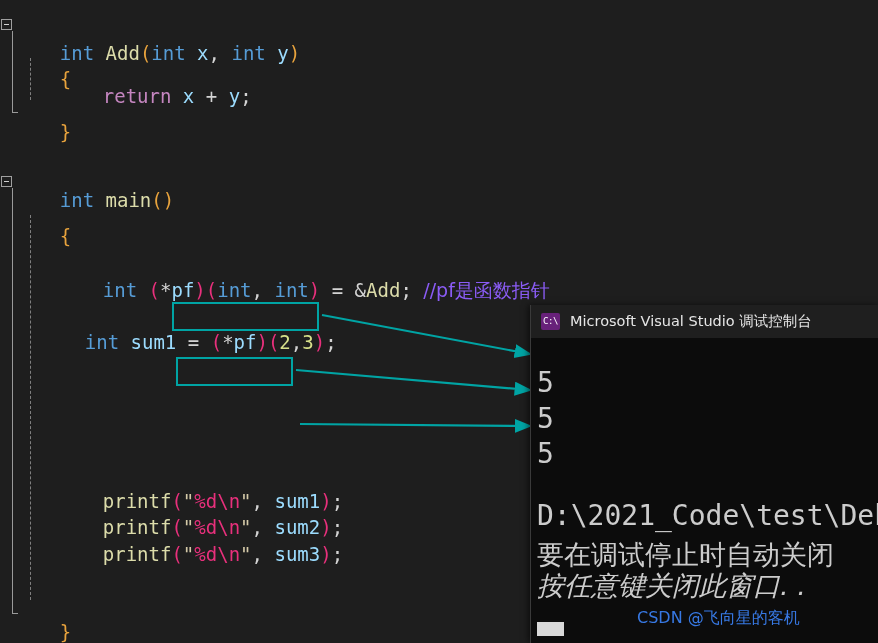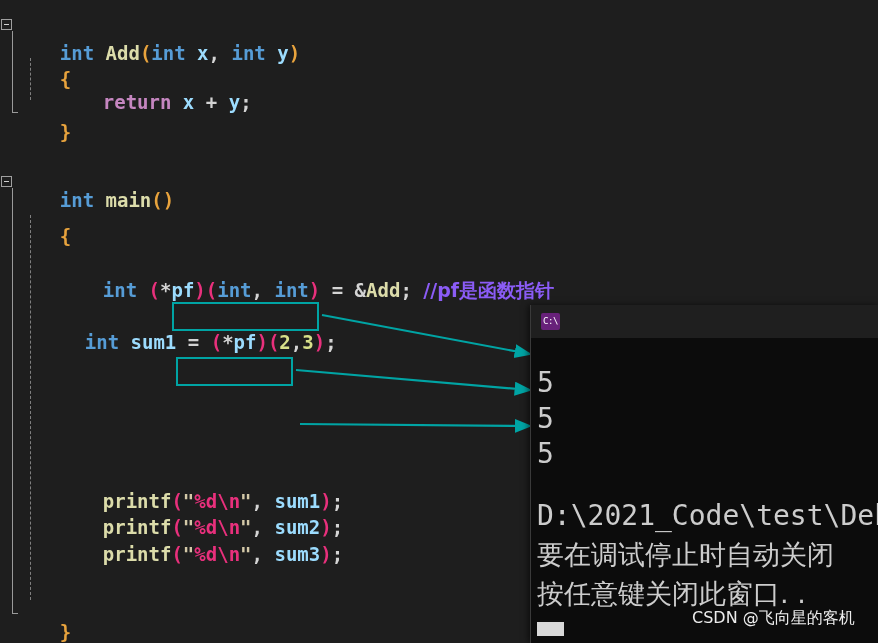--- a/index.html
+++ b/index.html
@@ -14,21 +14,20 @@
     position: relative;
     font-family: "DejaVu Sans Mono", monospace;
   }
 
   
   #editor {
     position: absolute;
     left: 0; top: 0;
     width: 878px; height: 643px;
     background: #1e1e1e;
-    font-weight: bold;
   }
 
   .code-line {
     position: absolute;
     left: 0;
     height: 26px;
     line-height: 26px;
     white-space: pre;
     font-family: "DejaVu Sans Mono", monospace;
     font-size: 19px;
@@ -158,22 +157,22 @@
   #console-cursor {
     position: absolute;
     left: 6px; top: 284px;
     width: 27px; height: 14px;
     background: #d8d8d8;
   }
 
   
   #watermark {
     position: absolute;
-    left: 692px; top: 608px;
-    color: #ffffff;
+    left: 637px; top: 608px;
+    color: #3b82f6;
     font-family: "DejaVu Sans", sans-serif;
     font-size: 16px;
     white-space: nowrap;
     opacity: 0.92;
   }
 </style>
 </head>
 <body>
 
 <div id="editor">
@@ -187,21 +186,21 @@
   <div class="indent-guide" style="left:30px; top:215px; height:385px;"></div>
 
   <div class="code-line" style="left:14px; top:14px;">
     <span class="kw">int</span><span class="op"> </span><span class="fn">Add</span><span class="par">(</span><span class="kw">int</span> <span class="var">x</span><span class="op">,</span> <span class="kw">int</span> <span class="var">y</span><span class="par">)</span>
   </div>
 
   <div class="code-line" style="left:14px; top:40px;">
     <span class="brc">{</span>
   </div>
 
-  <div class="code-line" style="left:57px; top:63px;">
+  <div class="code-line" style="left:57px; top:57px;">
     <span class="ctl">return</span> <span class="var">x</span> <span class="op">+</span> <span class="var">y</span><span class="op">;</span>
   </div>
 
   <div class="code-line" style="left:14px; top:93px;">
     <span class="brc">}</span>
   </div>
 
   <div class="code-line" style="left:14px; top:161px;">
     <span class="kw">int</span> <span class="fn">main</span><span class="par">()</span>
   </div>
@@ -249,28 +248,29 @@
   </defs>
   <line x1="322" y1="315" x2="530" y2="354" stroke="#00a4a4" stroke-width="2.2" marker-end="url(#ah)"></line>
   <line x1="296" y1="370" x2="530" y2="390" stroke="#00a4a4" stroke-width="2.2" marker-end="url(#ah)"></line>
   <line x1="300" y1="424" x2="530" y2="426" stroke="#00a4a4" stroke-width="2.2" marker-end="url(#ah)"></line>
 </svg>
 
 <div id="console">
 
   <div id="console-titlebar">
     <div id="console-icon">C:\</div>
+    <div id="console-title">Microsoft Visual Studio 调试控制台</div>
   </div>
 
   <div id="console-body">
     <div class="con-line" style="top:30px;">5</div>
     <div class="con-line" style="top:66px;">5</div>
     <div class="con-line" style="top:101px;">5</div>
 
     <div class="con-line" style="top:163px;">D:\2021_Code\test\Debu</div>
     <div class="con-line cjk-line" style="top:202px;">要在调试停止时自动关闭</div>
-    <div class="con-line cjk-line" style="top:241px;">按任意键关闭此窗口. .</div>
+    <div class="con-line cjk-line" style="top:233px;font-style:italic;">按任意键关闭此窗口. .</div>
 
     <div id="console-cursor"></div>
   </div>
 </div>
 
 <div id="watermark">CSDN @飞向星的客机</div>
 
 </body></html>

